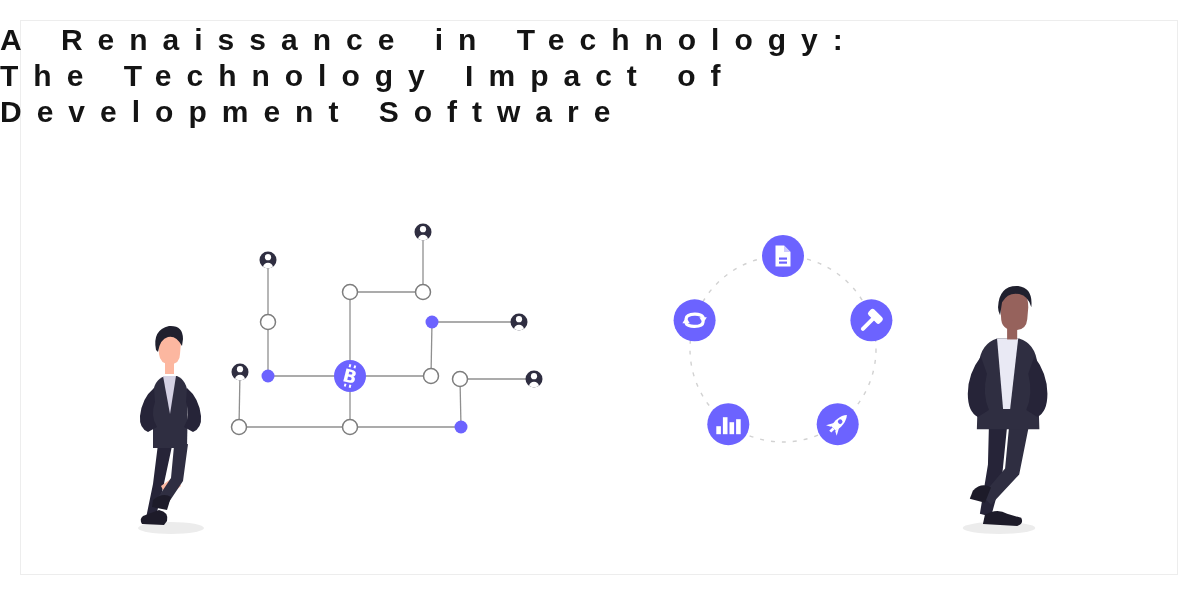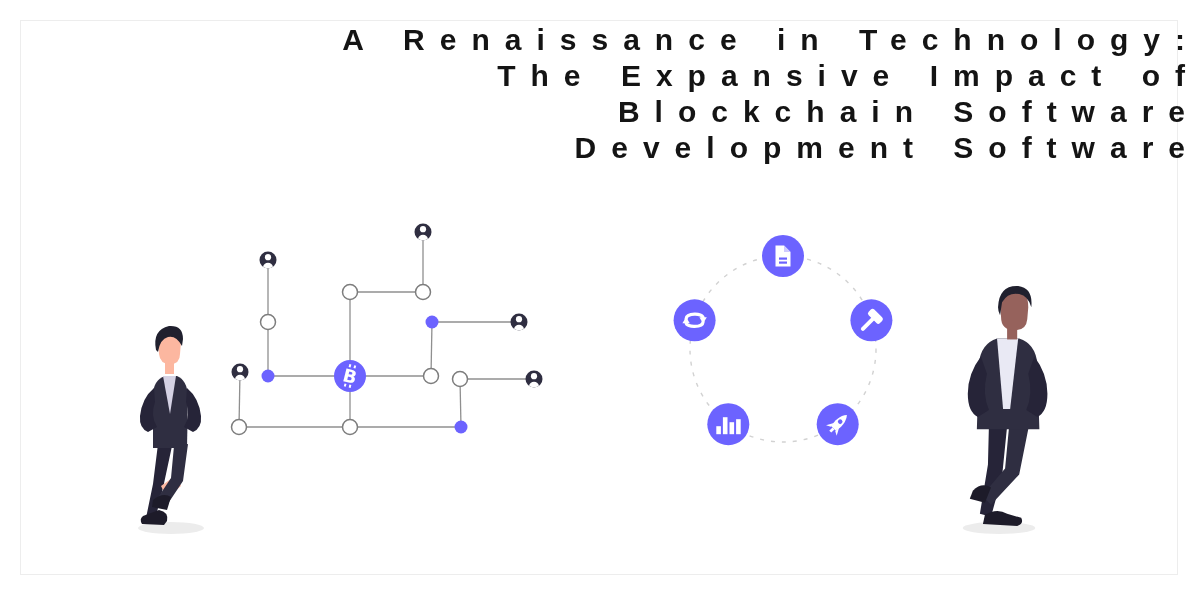--- a/index.html
+++ b/index.html
@@ -1,41 +1,40 @@
 <!DOCTYPE html>
 <html style="--title-color: #141414; --card-border: #ededed; --card-bg: #ffffff;"><head>
 <meta charset="utf-8">
 <style>
   html,body{margin:0;padding:0;background:#ffffff;font-family:"Liberation Sans",sans-serif;}
   .stage{position:relative;width:1200px;height:600px;background:#fff;overflow:hidden;}
   .card{position:absolute;left:20px;top:20px;width:1158px;height:555px;background:var(--card-bg,#fff);
         border:1px solid var(--card-border,#ededed);box-sizing:border-box;}
-  .title-wrap{position:absolute;left:0;top:22px;width:100%;text-align:right;}
+  .title-wrap{position:absolute;left:0;top:22px;width:100%;text-align:left;}
   .title-line{display:block;font-weight:700;font-size:30px;line-height:36px;
               letter-spacing:15px;word-spacing:2px;color:var(--title-color,#141414);white-space:nowrap;}
   svg{position:absolute;overflow:visible;}
   #network-svg{left:222px;top:214px;width:336px;height:230px;}
   #process-svg{left:665px;top:232px;width:235px;height:233px;}
   #left-person-svg{left:125px;top:318px;width:100px;height:218px;}
   #right-person-svg{left:938px;top:283px;width:112px;height:254px;}
 </style>
 <style>
  .c-shadow{fill:#ececec;}
  .c-suit{fill:#2f2e41;} .c-suit2{fill:#262438;} .c-shoe{fill:#1d1b29;}
  .c-hair{fill:#20202e;} .c-skinL{fill:#fcb7a0;} .c-skinR{fill:#96625c;}
  .c-shirtL{fill:#d5d2e4;} .c-shirtR{fill:#e9e9f4;}</style></head>
 <body>
 
 <div class="stage">
   <div class="card"></div>
 
   <div class="title-wrap">
     <span class="title-line">A Renaissance in Technology:</span>
-    <span class="title-line">The Expansive Impact of</span>
-    <span class="title-line">Blockchain Software</span>
+    <span class="title-line">The Technology Impact of</span>
     <span class="title-line">Development Software</span>
   </div>
 
   <svg id="network-svg" viewBox="222 214 336 230">
       <defs>
         <clipPath id="uclip">
           <circle r="8.5"></circle>
         </clipPath>
       </defs>
       <line x1="423" y1="232" x2="423" y2="292" stroke="#8f8f8f" stroke-width="1.3"></line>

